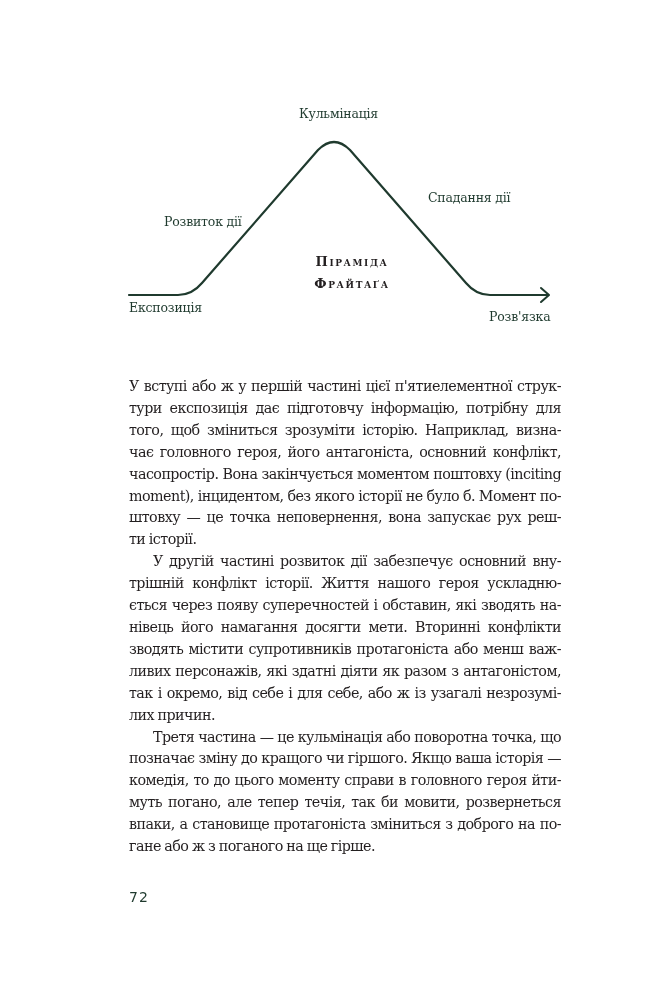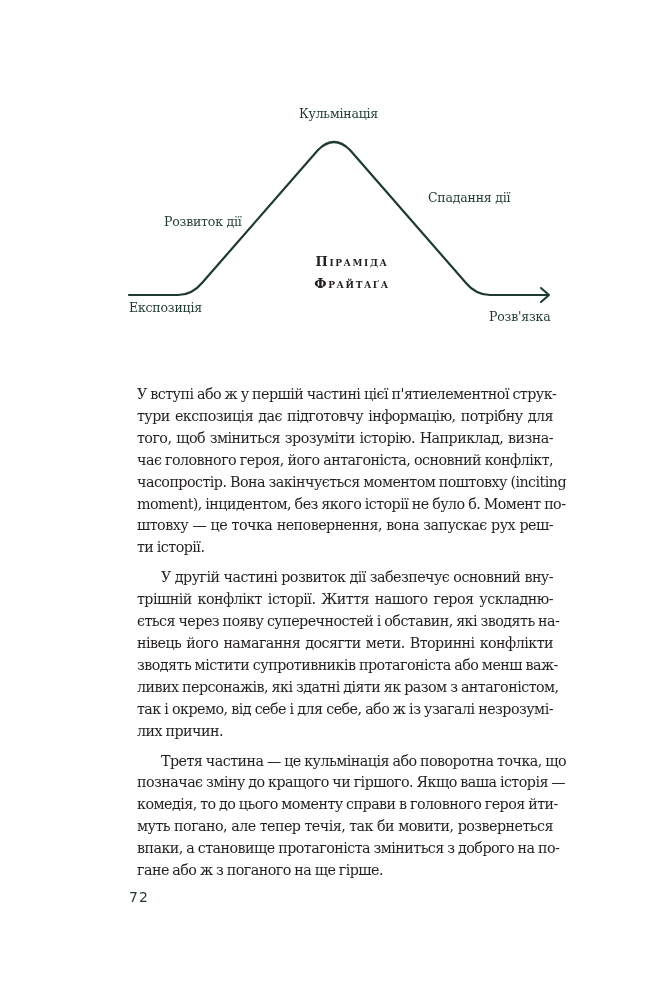--- a/index.html
+++ b/index.html
@@ -8,21 +8,21 @@
   .diagram { position: absolute; left: 0; top: 0; width: 659px; height: 340px; }
   .diagram svg { position: absolute; left: 0; top: 0; }
   .lbl { position: absolute; font-family: "DejaVu Serif", serif; font-size: 12.5px;
          color: #1f3a2e; white-space: nowrap; letter-spacing: -0.2px; }
   .title { position: absolute; left: 252px; width: 200px; text-align: center;
            font-family: "DejaVu Serif", serif; font-size: 13px; font-weight: bold;
            letter-spacing: 1.6px; color: #231f20; font-variant: small-caps; line-height: 22px; }
   .body-text { position: absolute; left: 129px; top: 376px; width: 432px;
                font-family: "DejaVu Serif", serif; font-size: 14.3px; line-height: 21.9px;
                color: #231f20; letter-spacing: -0.55px; word-spacing: -0.5px; }
-  .body-text p { margin: 8px; text-align: justify; text-align-last: left; hyphens: manual; }
+  .body-text p { margin: 0; text-align: justify; text-align-last: left; hyphens: manual; }
   .line { display: block; text-align: justify; text-align-last: justify; white-space: nowrap; }
   .line.last { text-align-last: left; }
   .page-num { position: absolute; left: 129px; top: 889px; font-family: "DejaVu Sans", sans-serif;
               font-size: 14px; font-weight: normal; color: #1f3a2e; letter-spacing: 1px; }
 </style>
 </head>
 <body>
 
 <div class="diagram">
   <svg width="659" height="340" viewBox="0 0 659 340">

